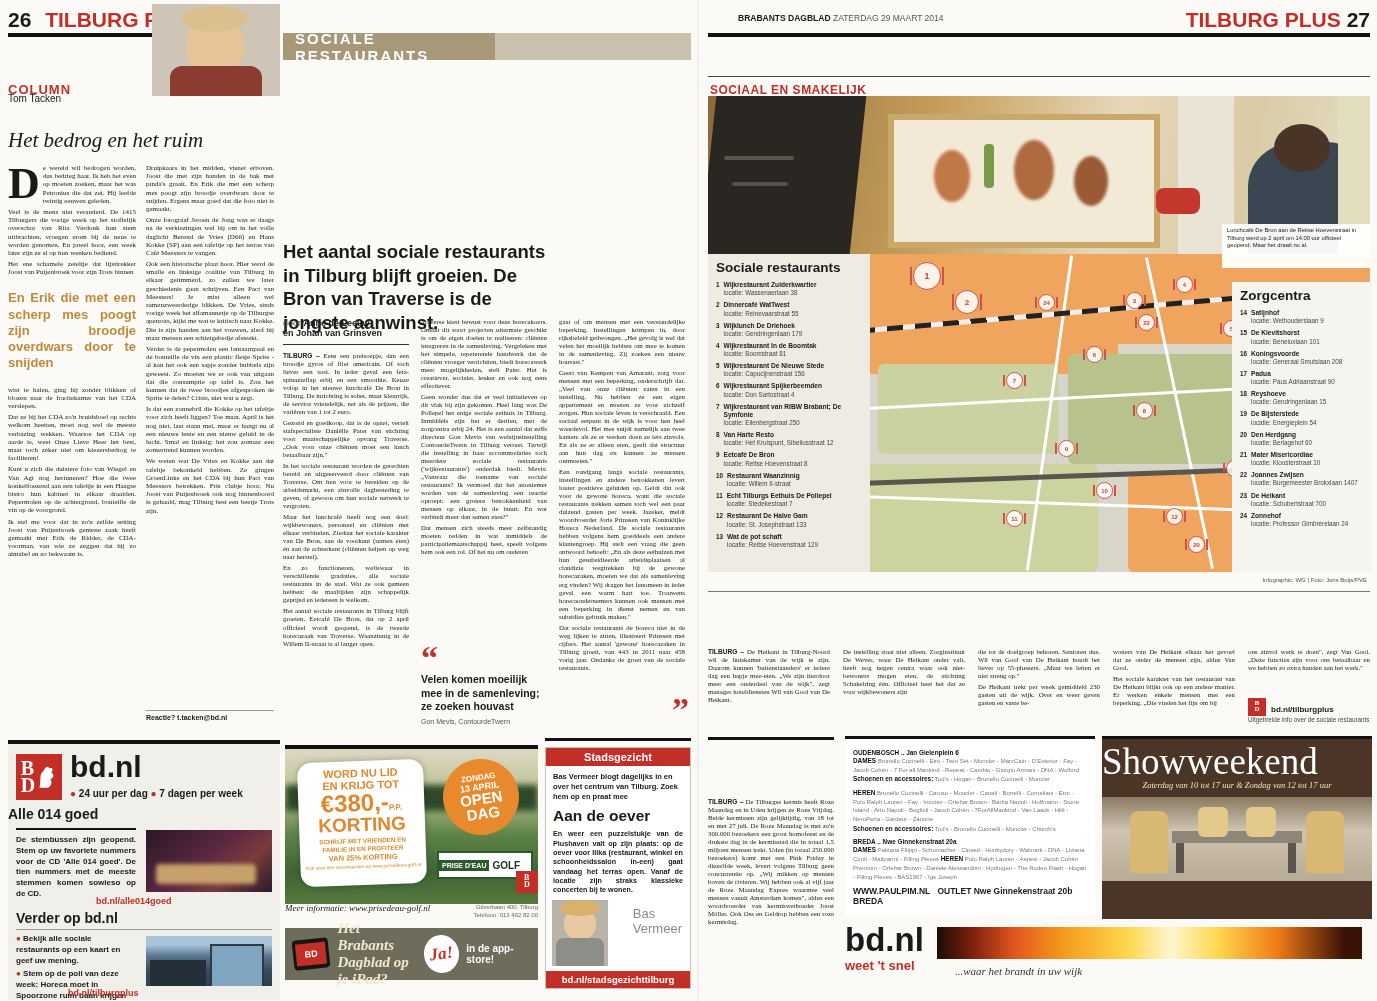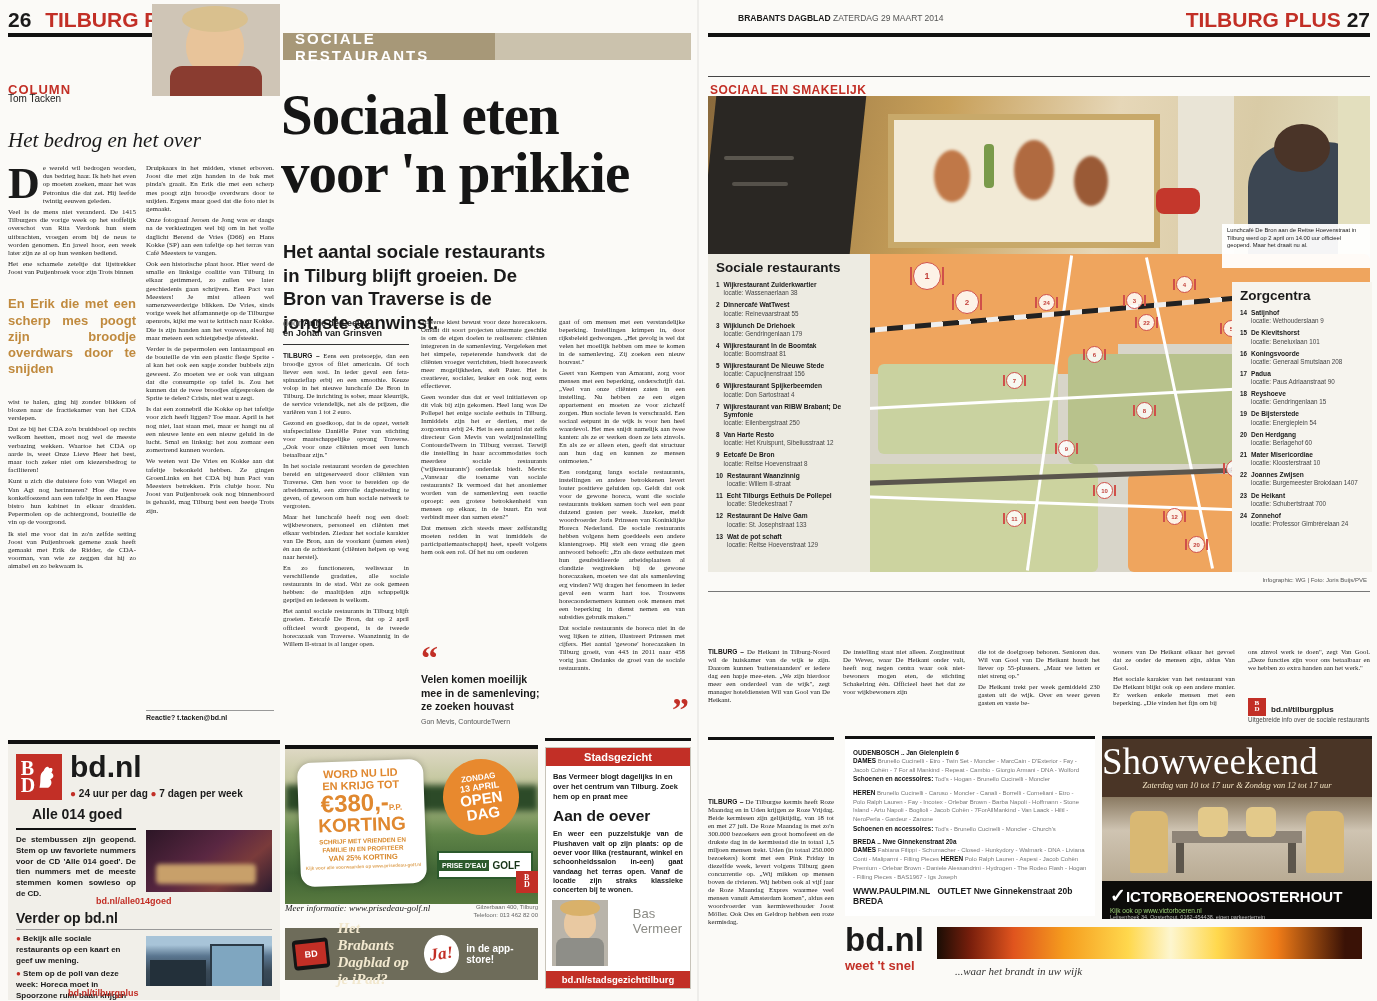--- a/index.html
+++ b/index.html
@@ -7,21 +7,21 @@
         font-family:"Liberation Sans",sans-serif;color:#1a1a1a;}
   .abs{position:absolute;}
   .serif{font-family:"Liberation Serif",serif;}
   .red{color:#c22f26;}
   .rule{background:#111;}
   .jc{text-align:justify;}
   p{margin:0 0 3px 0;}
   
   .colbody{font-family:"Liberation Serif",serif;font-size:7px;line-height:1.17;overflow:hidden;}
   .drop{float:left;font-family:"Liberation Serif",serif;font-size:44px;line-height:.82;padding:2px 3px 0 0;font-weight:bold;}
-  .pullq-orange{color:#c08a3e;font-weight:bold;font-size:13px;line-height:1.25;margin:20px 0;font-family:"Liberation Sans",sans-serif;}
+  .pullq-orange{color:#c08a3e;font-weight:bold;font-size:13px;line-height:1.25;margin:14px 0;font-family:"Liberation Sans",sans-serif;}
   
   .banner-dark{background:#a79878;color:#fff;font-weight:bold;letter-spacing:2px;font-size:15px;
                display:flex;align-items:center;padding-left:12px;}
   .banner-light{background:#cbc2ad;}
   .headline{font-family:"Liberation Serif",serif;font-weight:600;letter-spacing:-1px;color:#151515;}
   .intro{font-weight:bold;font-size:18.5px;line-height:1.28;}
   .body7{font-family:"Liberation Serif",serif;font-size:6.8px;line-height:1.18;overflow:hidden;}
   .lead{font-weight:bold;font-family:"Liberation Sans",sans-serif;font-size:6.6px;}
   .bylinebox{font-size:9px;border-bottom:1px solid #333;padding-bottom:6px;}
   .quote66{color:#c22f26;font-family:"Liberation Serif",serif;font-size:34px;line-height:.6;font-weight:bold;}
@@ -78,21 +78,21 @@
   </div>
   <div class="abs rule" style="left:708px;top:33px;width:662px;height:4px;"></div>
 
   <div class="abs" style="left:152px;top:4px;width:128px;height:92px;background:#cfc5b6;overflow:hidden;">
     <div class="abs" style="left:34px;top:10px;width:58px;height:62px;background:#e8c49a;border-radius:50% 50% 46% 46%;"></div>
     <div class="abs" style="left:30px;top:2px;width:66px;height:26px;background:#d9c08e;border-radius:50%;"></div>
     <div class="abs" style="left:18px;top:62px;width:92px;height:34px;background:#8a3c30;border-radius:12px 12px 0 0;"></div>
   </div>
   <div class="abs red" style="left:8px;top:82px;font-size:13px;font-weight:bold;letter-spacing:1px;">COLUMN</div>
   <div class="abs" style="left:8px;top:93px;font-size:10px;">Tom Tacken</div>
-  <div class="abs serif" style="left:8px;top:128px;font-size:21px;font-style:italic;">Het bedrog en het over</div>
+  <div class="abs serif" style="left:8px;top:128px;font-size:21px;font-style:italic;">Het bedrog en het ruim</div>
 
   <div class="abs colbody jc" style="left:8px;top:164px;width:128px;height:556px;">
     <p class="first"><span class="drop">D</span><span>e wereld wil bedrogen worden, dus bedrieg haar. Ik heb het even op moeten zoeken, maar het was Petronius die dat zei. Hij leefde twintig eeuwen geleden.</span></p>
     <span><p>Veel is de mens niet veranderd. De 1415 Tilburgers die vorige week op het stoffelijk overschot van Rita Verdonk hun stem uitbrachten, vroegen erom bij de neus te worden genomen. En jawel hoor, een week later zijn ze al op hun wenken bediend.</p><p>Het ene schamele zeteltje dat lijsttrekker Joost van Puijenbroek voor zijn Trots binnen</p></span>
     <div class="pullq-orange">En Erik die met een scherp mes poogt zijn broodje overdwars door te snijden</div>
     <span><p>wist te halen, ging hij zonder blikken of blozen naar de fractiekamer van het CDA verslepen.</p><p>Dat ze bij het CDA zo'n bruidsboel op rechts welkom heetten, moet nog wel de meeste verbazing wekken. Waartoe het CDA op aarde is, weet Onze Lieve Heer het best, maar toch zeker niet om kiezersbedrog te faciliteren!</p><p>Kunt u zich die duistere foto van Wiegel en Van Agt nog herinneren? Hoe die twee konkelfoezend aan een tafeltje in een Haagse bistro hun kabinet in elkaar draaiden. Pepermolen op de achtergrond, bouteille de vin op de voorgrond.</p><p>Ik stel me voor dat in zo'n zelfde setting Joost van Puijenbroek gemene zaak heeft gemaakt met Erik de Ridder, de CDA-voorman, van wie ze zeggen dat hij zo aimabel en zo bekwaam is.</p></span>
   </div>
   <div class="abs colbody jc" style="left:146px;top:164px;width:128px;height:540px;">
     <span><p>Druipkaars in het midden, visnet erboven. Joost die met zijn handen in de bak met pinda's graait. En Erik die met een scherp mes poogt zijn broodje overdwars door te snijden. Ergens maar goed dat die foto niet is gemaakt.</p><p>Onze fotograaf Jeroen de Jong was er daags na de verkiezingen wel bij om in het volle daglicht Berend de Vries (D66) en Hans Kokke (SP) aan een tafeltje op het terras van Café Meesters te vangen.</p><p>Ook een historische plaat hoor. Hier werd de smalle en linksige coalitie van Tilburg in elkaar getimmerd, zo zullen we later geschiedenis gaan schrijven. Een Pact van Meesters! Je mist alleen wel samenzweerderige blikken. De Vries, sinds vorige week het alfamannetje op de Tilburgse apenrots, kijkt me wat te kritisch naar Kokke. Die is zijn handen aan het vouwen, alsof hij maar meteen een schietgebedje afsteekt.</p><p>Verder is de pepermolen een lantaarnpaal en de bouteille de vin een plastic flesje Sprite - al kan het ook een sapje zonder bubbels zijn geweest. Zo moeten we er ook van uitgaan dat die consumptie op tafel is. Zou het kunnen dat de twee broodjes afgesproken de Sprite te delen? Crisis, niet wat u zegt.</p><p>Is dat een zonnebril die Kokke op het tafeltje voor zich heeft liggen? Toe maar. April is het nog niet, laat staan mei, maar er hangt nu al een nieuwe lente en een nieuw geluid in de lucht. Smal en linksig: het zou zomaar een zomertrend kunnen worden.</p><p>We weten wat De Vries en Kokke aan dat tafeltje bekonkeld hebben. Ze gingen GroenLinks en het CDA bij hun Pact van Meesters betrekken. Fris clubje hoor. Nu Joost van Puijenbroek ook nog binnenboord is gehaald, mag Tilburg best een beetje Trots zijn.</p></span>
   </div>
@@ -106,21 +106,21 @@
         </span>
       <svg width="22" height="26" viewBox="0 0 20 24">
           <path d="M4 22 C6 14 3 10 8 6 C9 3 12 1 13 4 C16 3 17 5 15 8 C18 10 17 13 14 14 C16 17 15 20 12 22 Z" fill="#fff"></path>
         </svg>
     </div>
     <div class="abs" style="left:62px;top:6px;font-size:30px;font-weight:bold;">bd.nl</div>
     <div class="abs" style="left:62px;top:44px;font-size:10px;font-weight:bold;">
       <span class="red">●</span> <span>24 uur per dag</span>
       <span class="red">●</span> <span>7 dagen per week</span>
     </div>
-    <div class="abs" style="left:24px;top:62px;font-size:14px;font-weight:bold;">Alle 014 goed</div>
+    <div class="abs" style="left:0;top:62px;font-size:14px;font-weight:bold;">Alle 014 goed</div>
     <div class="abs jc" style="left:8px;top:84px;width:120px;font-size:8px;font-weight:bold;line-height:1.35;border-top:2px solid #111;padding-top:5px;">De stembussen zijn geopend. Stem op uw favoriete nummers voor de CD 'Alle 014 goed'. De tien nummers met de meeste stemmen komen sowieso op de CD.</div>
     <div class="abs" style="left:138px;top:86px;width:126px;height:62px;background:linear-gradient(140deg,#2c1626,#5a2742 45%,#7a3b3b 70%,#2a1b2e);overflow:hidden;">
       <div class="abs" style="left:10px;top:34px;width:100px;height:20px;background:#c8a06a;border-radius:4px;filter:blur(2px);"></div>
     </div>
     <div class="abs red" style="left:60px;top:152px;font-size:9px;font-weight:bold;padding-left:28px;">bd.nl/alle014goed</div>
     <div class="abs" style="left:8px;top:166px;font-size:14px;font-weight:bold;border-bottom:1px solid #999;width:256px;padding-bottom:3px;">Verder op bd.nl</div>
     <div class="abs" style="left:8px;top:190px;width:120px;font-size:8px;font-weight:bold;line-height:1.35;">
 
     <p><span class="red">●</span> <span>Bekijk alle sociale restaurants op een kaart en geef uw mening.</span></p>
         <p><span class="red">●</span> <span>Stem op de poll van deze week: Horeca moet in Spoorzone ruim baan krijgen</span></p>
@@ -128,24 +128,20 @@
     <div class="abs" style="left:138px;top:192px;width:126px;height:50px;background:linear-gradient(180deg,#a8c4d8 18%,#5a7690 40%,#3a4a58 70%,#30404e);overflow:hidden;">
       <div class="abs" style="left:64px;top:8px;width:50px;height:42px;background:#7fa6c0;border:2px solid #2c3a46;"></div>
       <div class="abs" style="left:4px;top:24px;width:56px;height:26px;background:#23303a;"></div>
     </div>
     <div class="abs red" style="left:60px;top:244px;font-size:9px;font-weight:bold;">bd.nl/tilburgplus</div>
   </div>
 
   <div class="abs banner-dark" style="left:283px;top:33px;width:212px;height:27px;">SOCIALE RESTAURANTS</div>
   <div class="abs banner-light" style="left:495px;top:33px;width:196px;height:27px;"></div>
 
-  <div class="abs headline" style="left:281px;top:86px;font-size:57px;line-height:1.02;">
-    <div>Sociaal eten</div>
-    <div>voor 'n prikkie</div>
-  </div>
 
   <div class="abs intro" style="left:283px;top:240px;width:268px;">Het aantal sociale restaurants in Tilburg blijft groeien. De Bron van Traverse is de jongste aanwinst.</div>
 
   <div class="abs bylinebox" style="left:283px;top:318px;width:126px;">
     <span style="color:#555;">door</span>
     <b>Anne de Leeuw</b><br>
     <b>en Johan van Grinsven</b>
   </div>
 
   <div class="abs body7 jc" style="left:283px;top:352px;width:126px;height:362px;">
@@ -403,25 +399,20 @@
     <div class="serif" style="color:#f2e3c2;font-size:8.5px;font-style:italic;text-align:center;">Zaterdag van 10 tot 17 uur &amp; Zondag van 12 tot 17 uur</div>
     <div class="abs" style="left:0;top:58px;width:270px;height:84px;background:linear-gradient(180deg,#8a7a62,#cfc4b2 40%,#b9ab94);">
       <div class="abs" style="left:70px;top:34px;width:130px;height:12px;background:#8f8highlight578;background:#8f8578;"></div>
       <div class="abs" style="left:74px;top:46px;width:8px;height:30px;background:#5d564c;"></div>
       <div class="abs" style="left:186px;top:46px;width:8px;height:30px;background:#5d564c;"></div>
       <div class="abs" style="left:28px;top:14px;width:38px;height:62px;background:#d9b873;border-radius:8px 8px 2px 2px;"></div>
       <div class="abs" style="left:204px;top:14px;width:38px;height:62px;background:#d9b873;border-radius:8px 8px 2px 2px;"></div>
       <div class="abs" style="left:96px;top:10px;width:30px;height:30px;background:#e3c98a;border-radius:6px;"></div>
       <div class="abs" style="left:144px;top:10px;width:30px;height:30px;background:#e3c98a;border-radius:6px;"></div>
     </div>
-    <div class="abs" style="left:0;top:142px;width:270px;height:38px;background:#0d0c0a;color:#fff;padding:3px 8px;box-sizing:border-box;">
-      <span style="font-size:15px;font-weight:bold;"><span style="color:#fff;font-size:19px;">✓</span><span>ICTORBOEREN</span><span>OOSTERHOUT</span></span>
-      <div style="font-size:6.5px;color:#9fd37a;">Kijk ook op www.victorboeren.nl</div>
-      <div style="font-size:5.5px;color:#bbb;">Leijsenhoek 34, Oosterhout, 0162-454438, eigen parkeerterrein</div>
-    </div>
   </div>
 
   <div class="abs" style="left:285px;top:745px;width:253px;height:155px;border-top:4px solid #111;background:linear-gradient(180deg,#ded8c4 0%,#b8c08e 30%,#5f8448 55%,#3f6434 80%,#58793f);overflow:hidden;">
     <div class="abs" style="left:0;top:36px;width:253px;height:26px;background:#2c4a28;filter:blur(3px);"></div>
     <div class="golf-splash abs" style="left:14px;top:12px;width:118px;height:112px;padding:6px 4px;">
       <div style="font-size:11px;line-height:1.1;"><span>WORD NU LID</span><br><span>EN KRIJG TOT</span></div>
       <div style="font-size:24px;line-height:1;"><span>€380,-</span><span style="font-size:8px;">P.P.</span></div>
       <div style="font-size:19px;line-height:1;">KORTING</div>
       <div style="font-size:6.3px;color:#d98a2e;margin-top:3px;line-height:1.25;">
         <span>SCHRIJF MET VRIENDEN EN</span><br>

